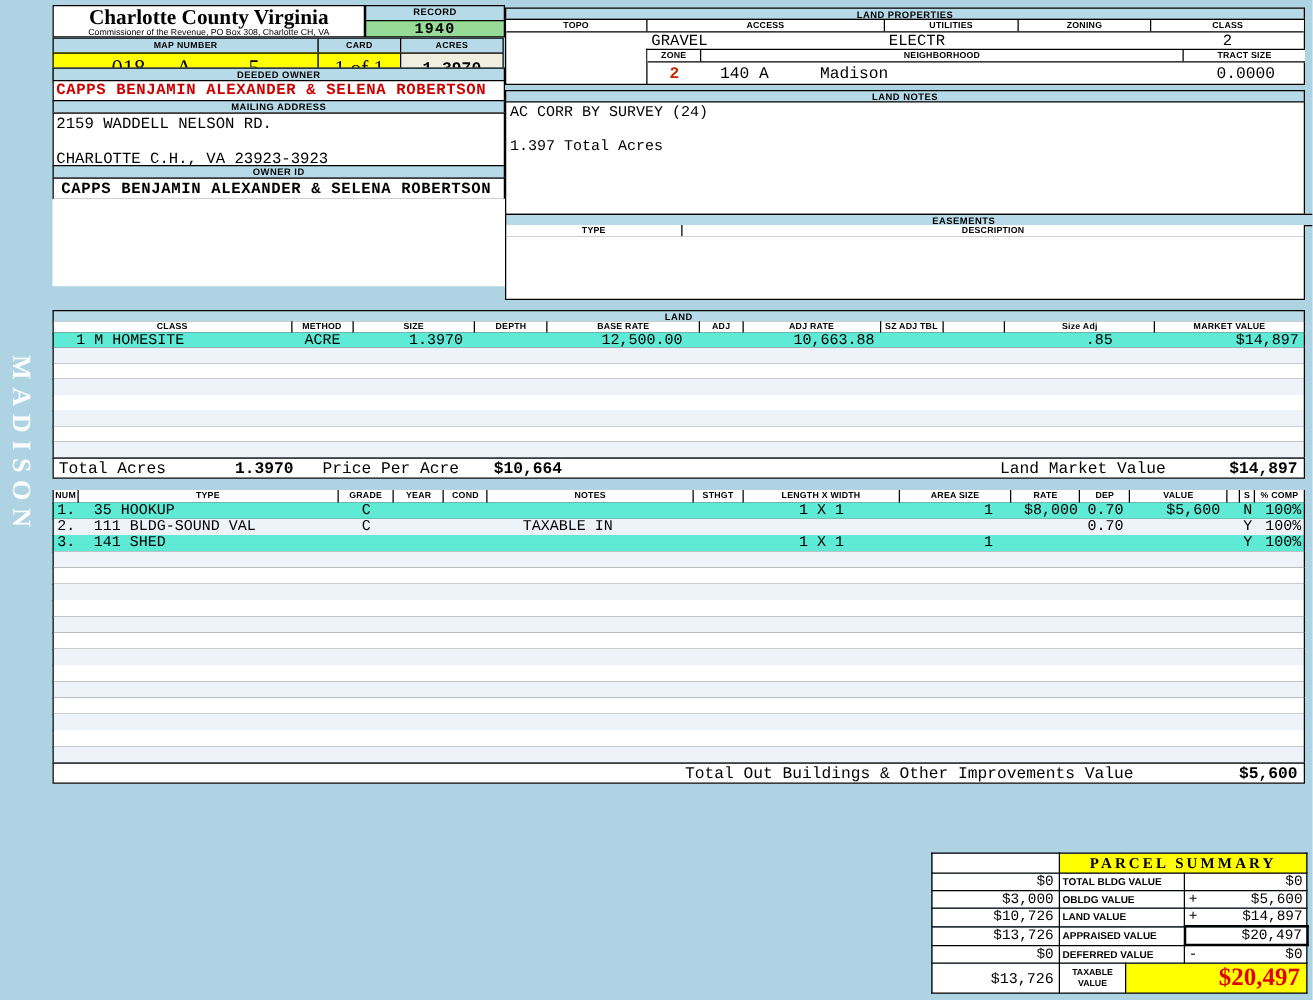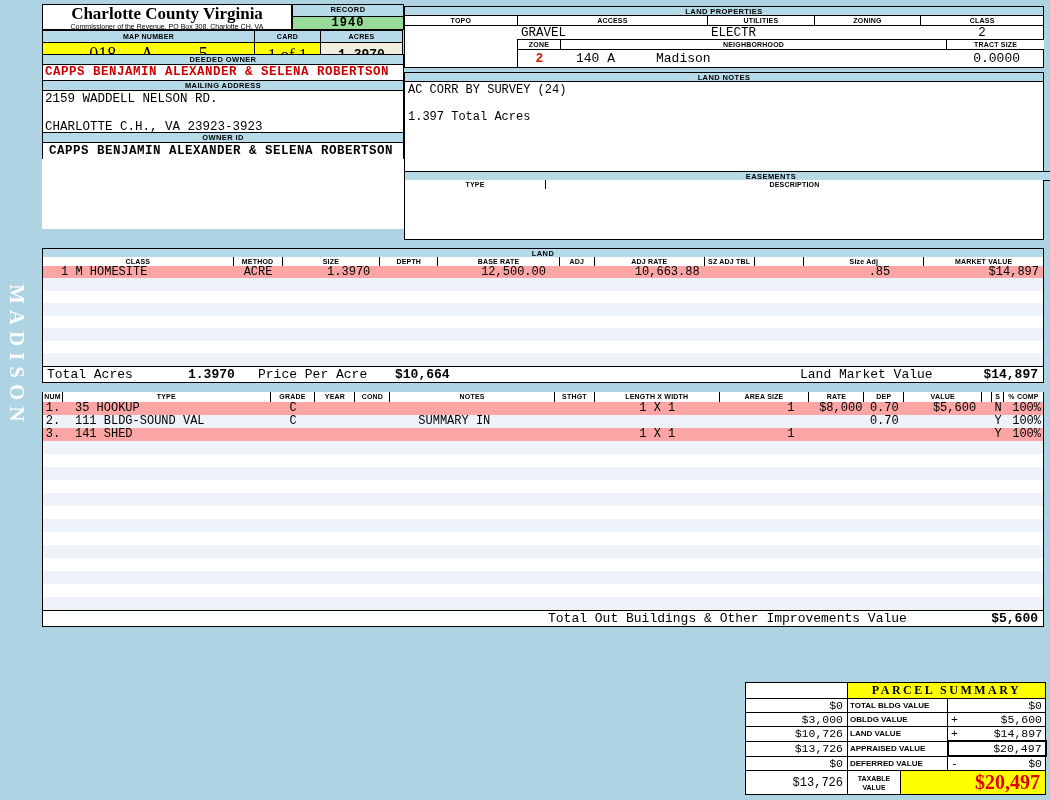--- a/index.html
+++ b/index.html
@@ -23,21 +23,21 @@
     font: bold 7px "Liberation Sans", sans-serif; letter-spacing: .2px;
     text-align: center; line-height: 9px; height: 9px;
     border-right: 1px solid #000; overflow: hidden; white-space: nowrap;
   }
   .hcell:last-child { border-right: none; }
 
   .stack > * + * { margin-top: -1px; }
 
   
   .drow {
-    display: flex; background: #fca5a5;
+    display: flex; background: #5eead4;
     border: 1px solid #000; border-top: none;
     font: 12px/12px "Liberation Mono", monospace;
   }
   .dcell { white-space: pre; overflow: hidden; }
   .erow { border: 1px solid #000; border-top: none; }
   .erow.alt { background: #eef2f9; }
   .erow.white { background: #fff; }
 
   
   #title-box { left:42px; top:4px; width:250px; height:26px; background:#fff; border:1px solid #000; text-align:center; }
@@ -311,21 +311,21 @@
       <div class="dcell oc12"></div>
       <div class="dcell oc13 ctr">N</div>
       <div class="dcell oc14 pr2">100%</div>
     </div>
     <div class="drow alt">
       <div class="dcell oc0 ctr">2.</div>
       <div class="dcell oc1 pl12">111 BLDG-SOUND VAL</div>
       <div class="dcell oc2 ctr">C</div>
       <div class="dcell oc3"></div>
       <div class="dcell oc4"></div>
-      <div class="dcell oc5 pl28">SUMMARY IN</div>
+      <div class="dcell oc5 pl28">TAXABLE IN</div>
       <div class="dcell oc6"></div>
       <div class="dcell oc7 ctr"></div>
       <div class="dcell oc8 pr15"></div>
       <div class="dcell oc9 pr2"></div>
       <div class="dcell oc10 ctr">0.70</div>
       <div class="dcell oc11 pr6"></div>
       <div class="dcell oc12"></div>
       <div class="dcell oc13 ctr">Y</div>
       <div class="dcell oc14 pr2">100%</div>
     </div>

